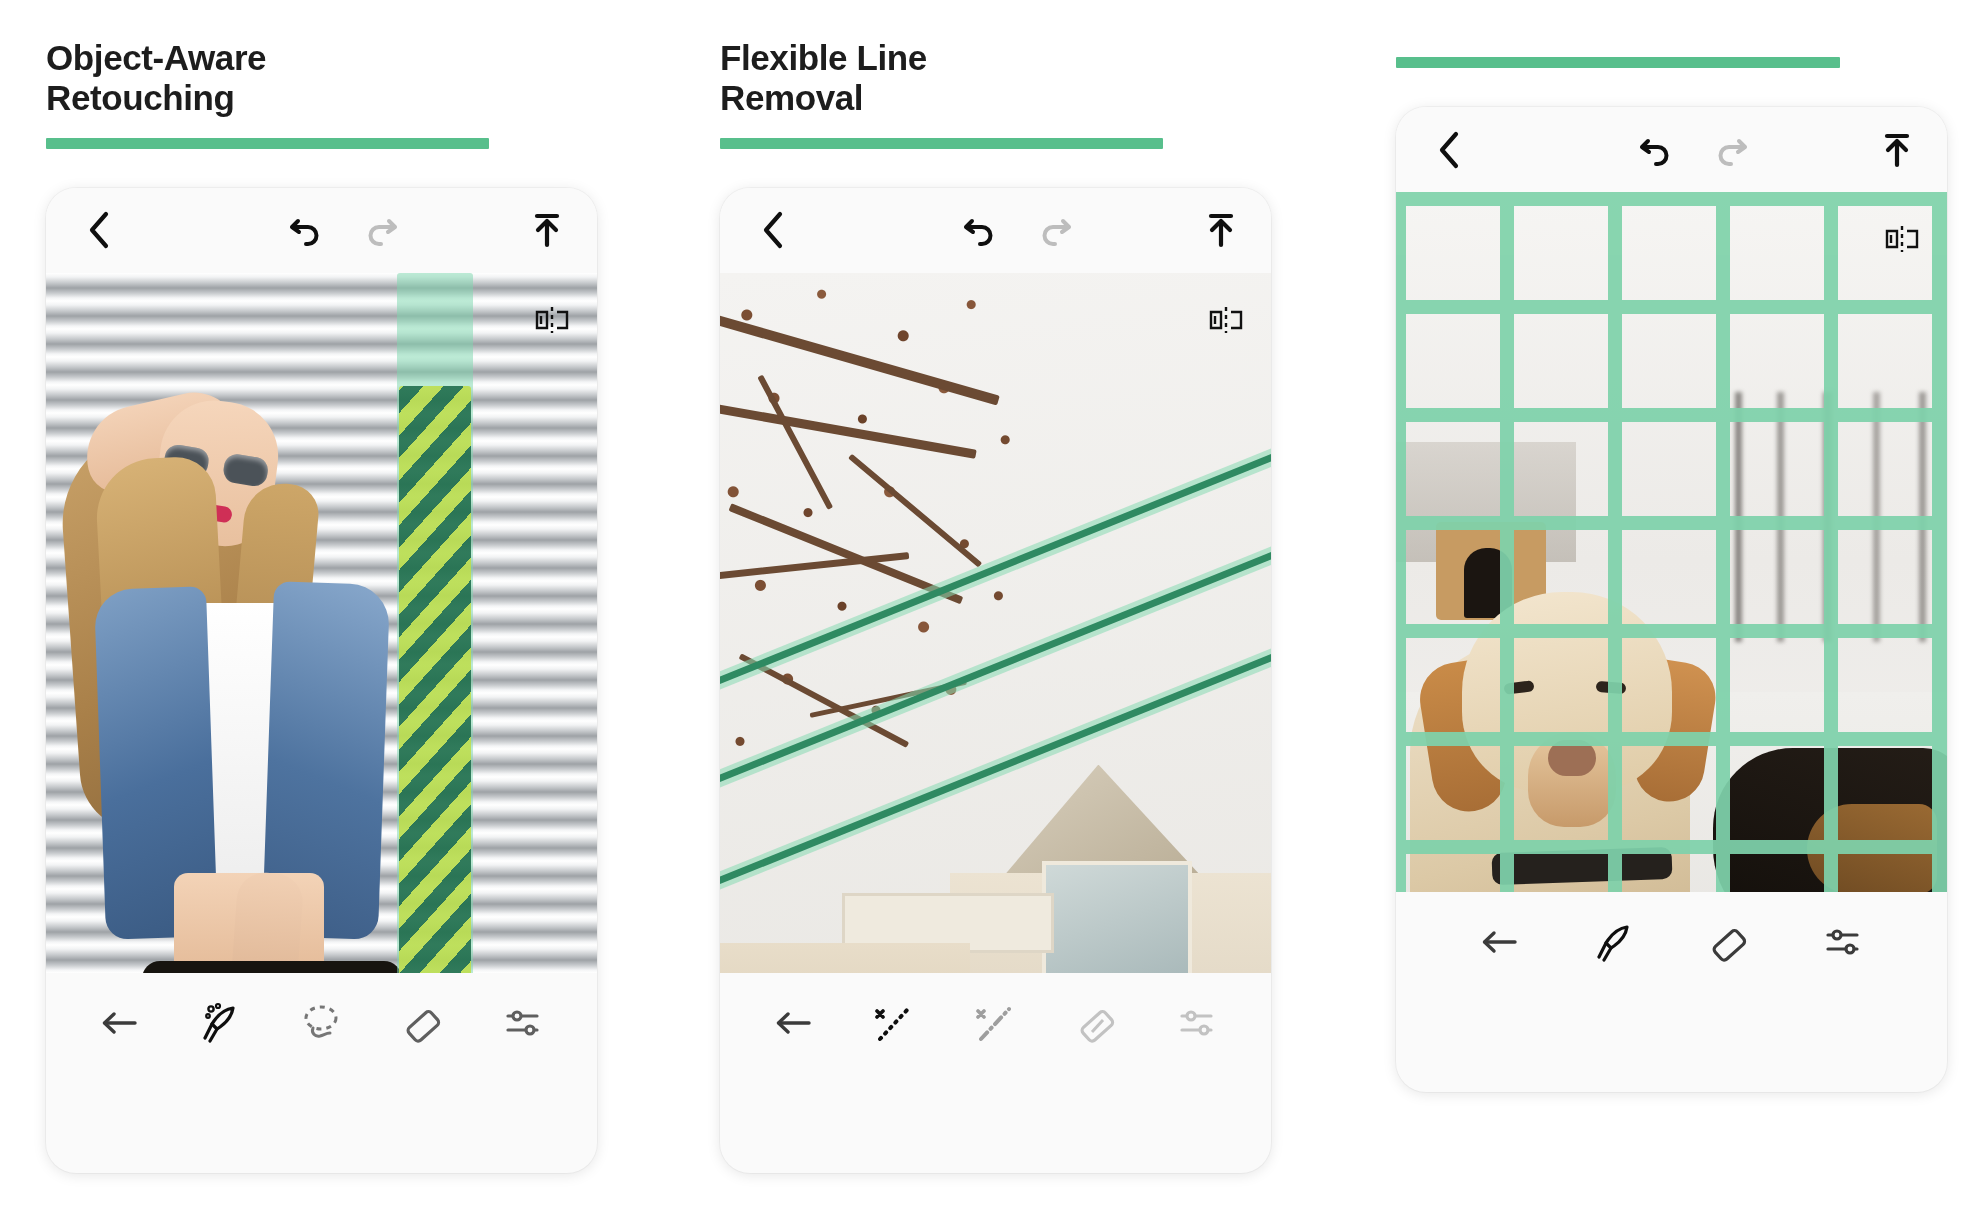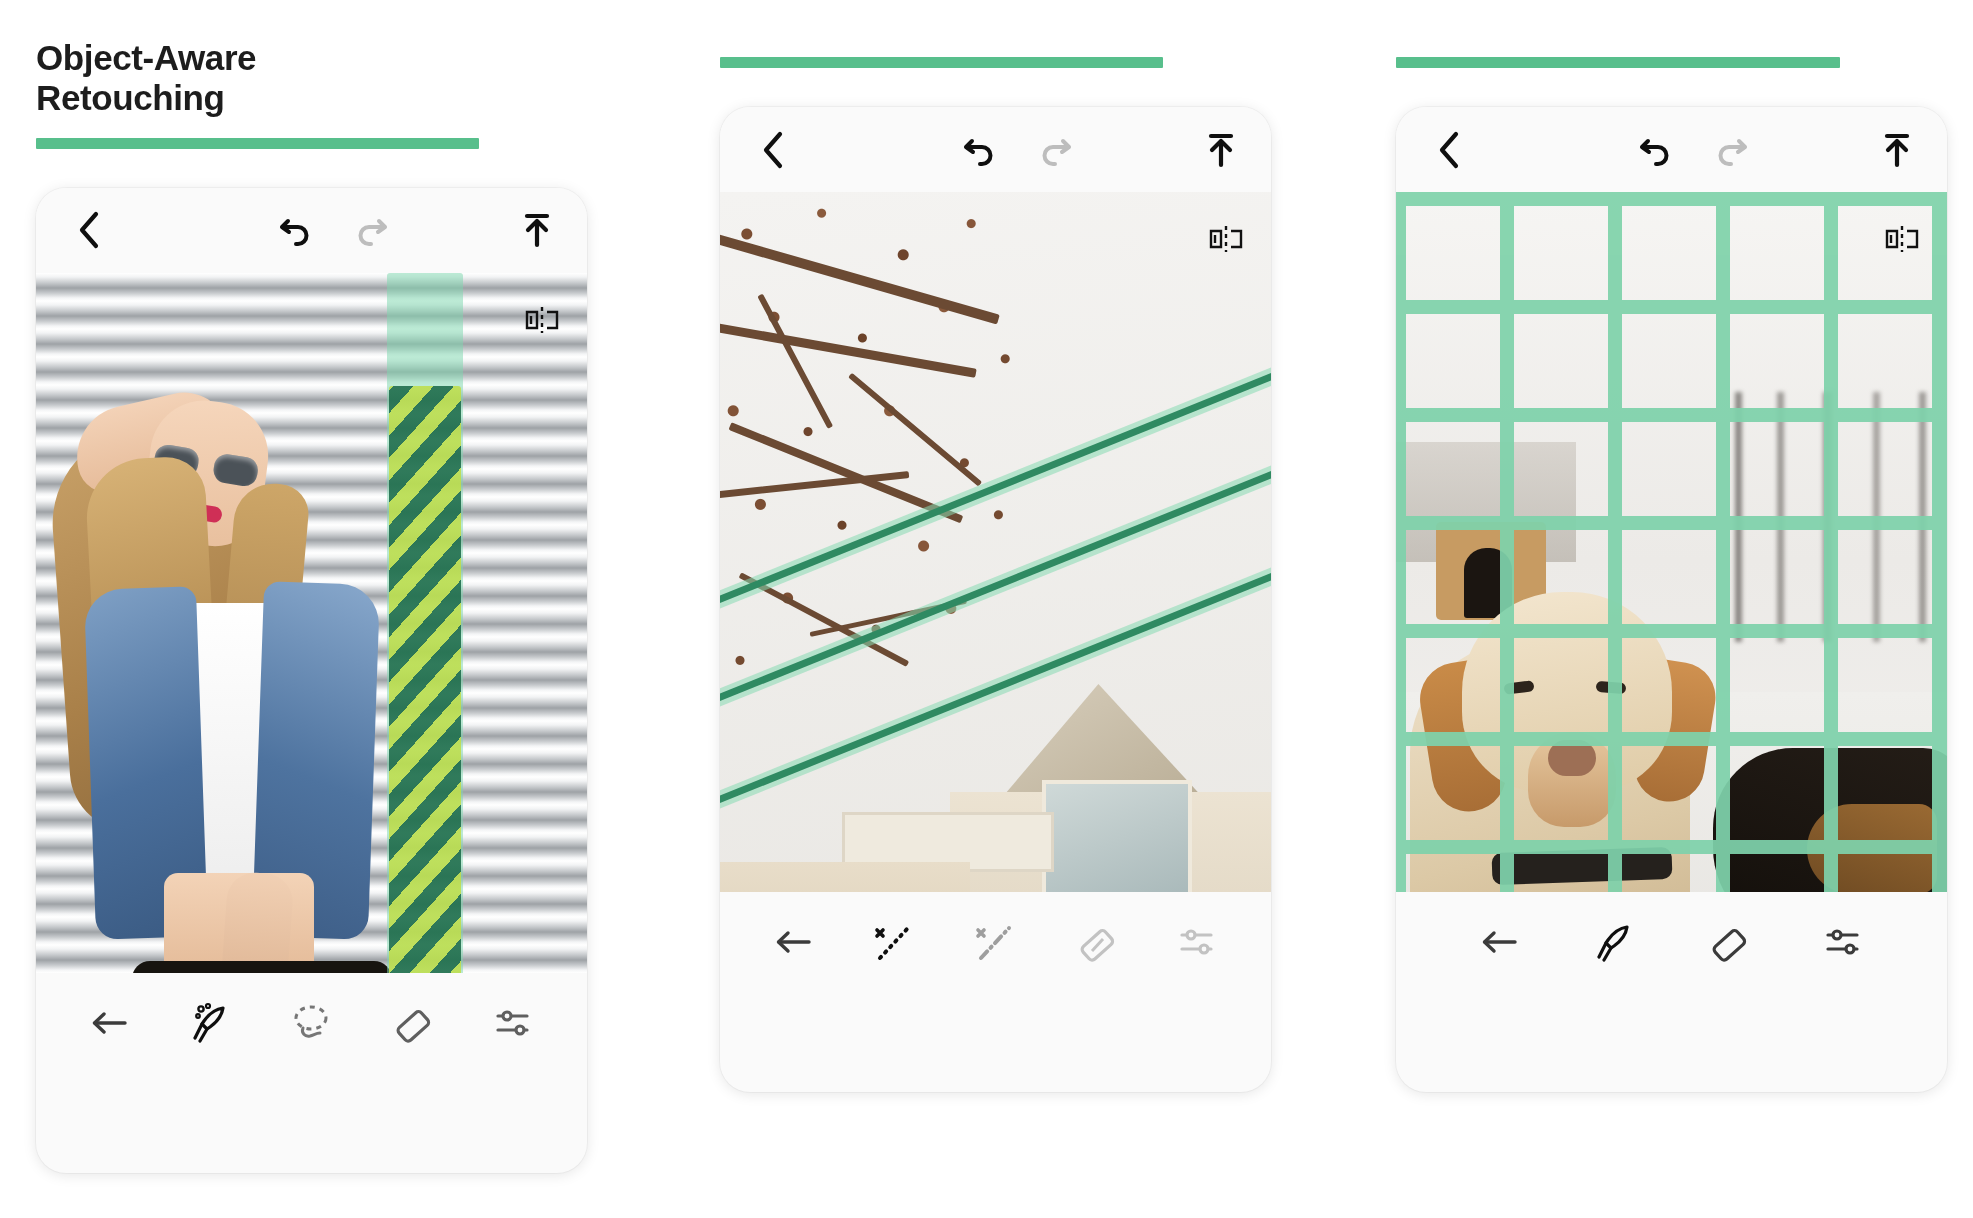--- a/index.html
+++ b/index.html
@@ -1,21 +1,21 @@
 <!DOCTYPE html>
 <html><head>
 <meta charset="utf-8">
 <style>
   * { margin:0; padding:0; box-sizing:border-box; }
   html,body { width:1973px; height:1218px; background:#ffffff; overflow:hidden; }
   body { font-family:"Liberation Sans", sans-serif; -webkit-font-smoothing:antialiased; }
 
   .board { display:flex; width:1973px; height:1218px; padding:38px 0 0 0; }
   .panel { position:relative; }
-  .panel.p1 { width:672px; padding-left:36px; }
+  .panel.p1 { width:672px; padding-left:46px; }
   .panel.p2 { width:672px; padding-left:48px; }
   .panel.p3 { width:629px; padding-left:52px; }
 
   
   .heading {
     font-size:35px; font-weight:bold; color:#1d1d1d;
     line-height:1.15; letter-spacing:-0.4px; white-space:pre-line;
   }
   .accent-bar { height:11px; border-radius:1px; margin-top:19px; }
   .p1 .accent-bar { width:443px; }
@@ -441,20 +441,22 @@
               <circle cx="14" cy="10" r="4" stroke="#5f5f5f" stroke-width="3.2" fill="#fafafa"></circle>
               <circle cx="27" cy="24" r="4" stroke="#5f5f5f" stroke-width="3.2" fill="#fafafa"></circle>
             </svg>
           </div>
         </div>
       </div>
     </div>
   </div>
 
   <div class="panel p2">
+    <div class="heading">Flexible Line
+Removal</div>
     <div class="accent-bar" style="background:#58bf8c"></div>
 
     <div class="phone">
 
       <div class="topbar">
         <div class="tb-btn tb-back">
           <svg class="icon" width="26" height="40" viewBox="0 0 26 40" fill="none">
             <path d="M20 4 L6 20 L20 36" stroke="#0f0f0f" stroke-width="4.2" stroke-linecap="round" stroke-linejoin="round"></path>
           </svg>
         </div>

